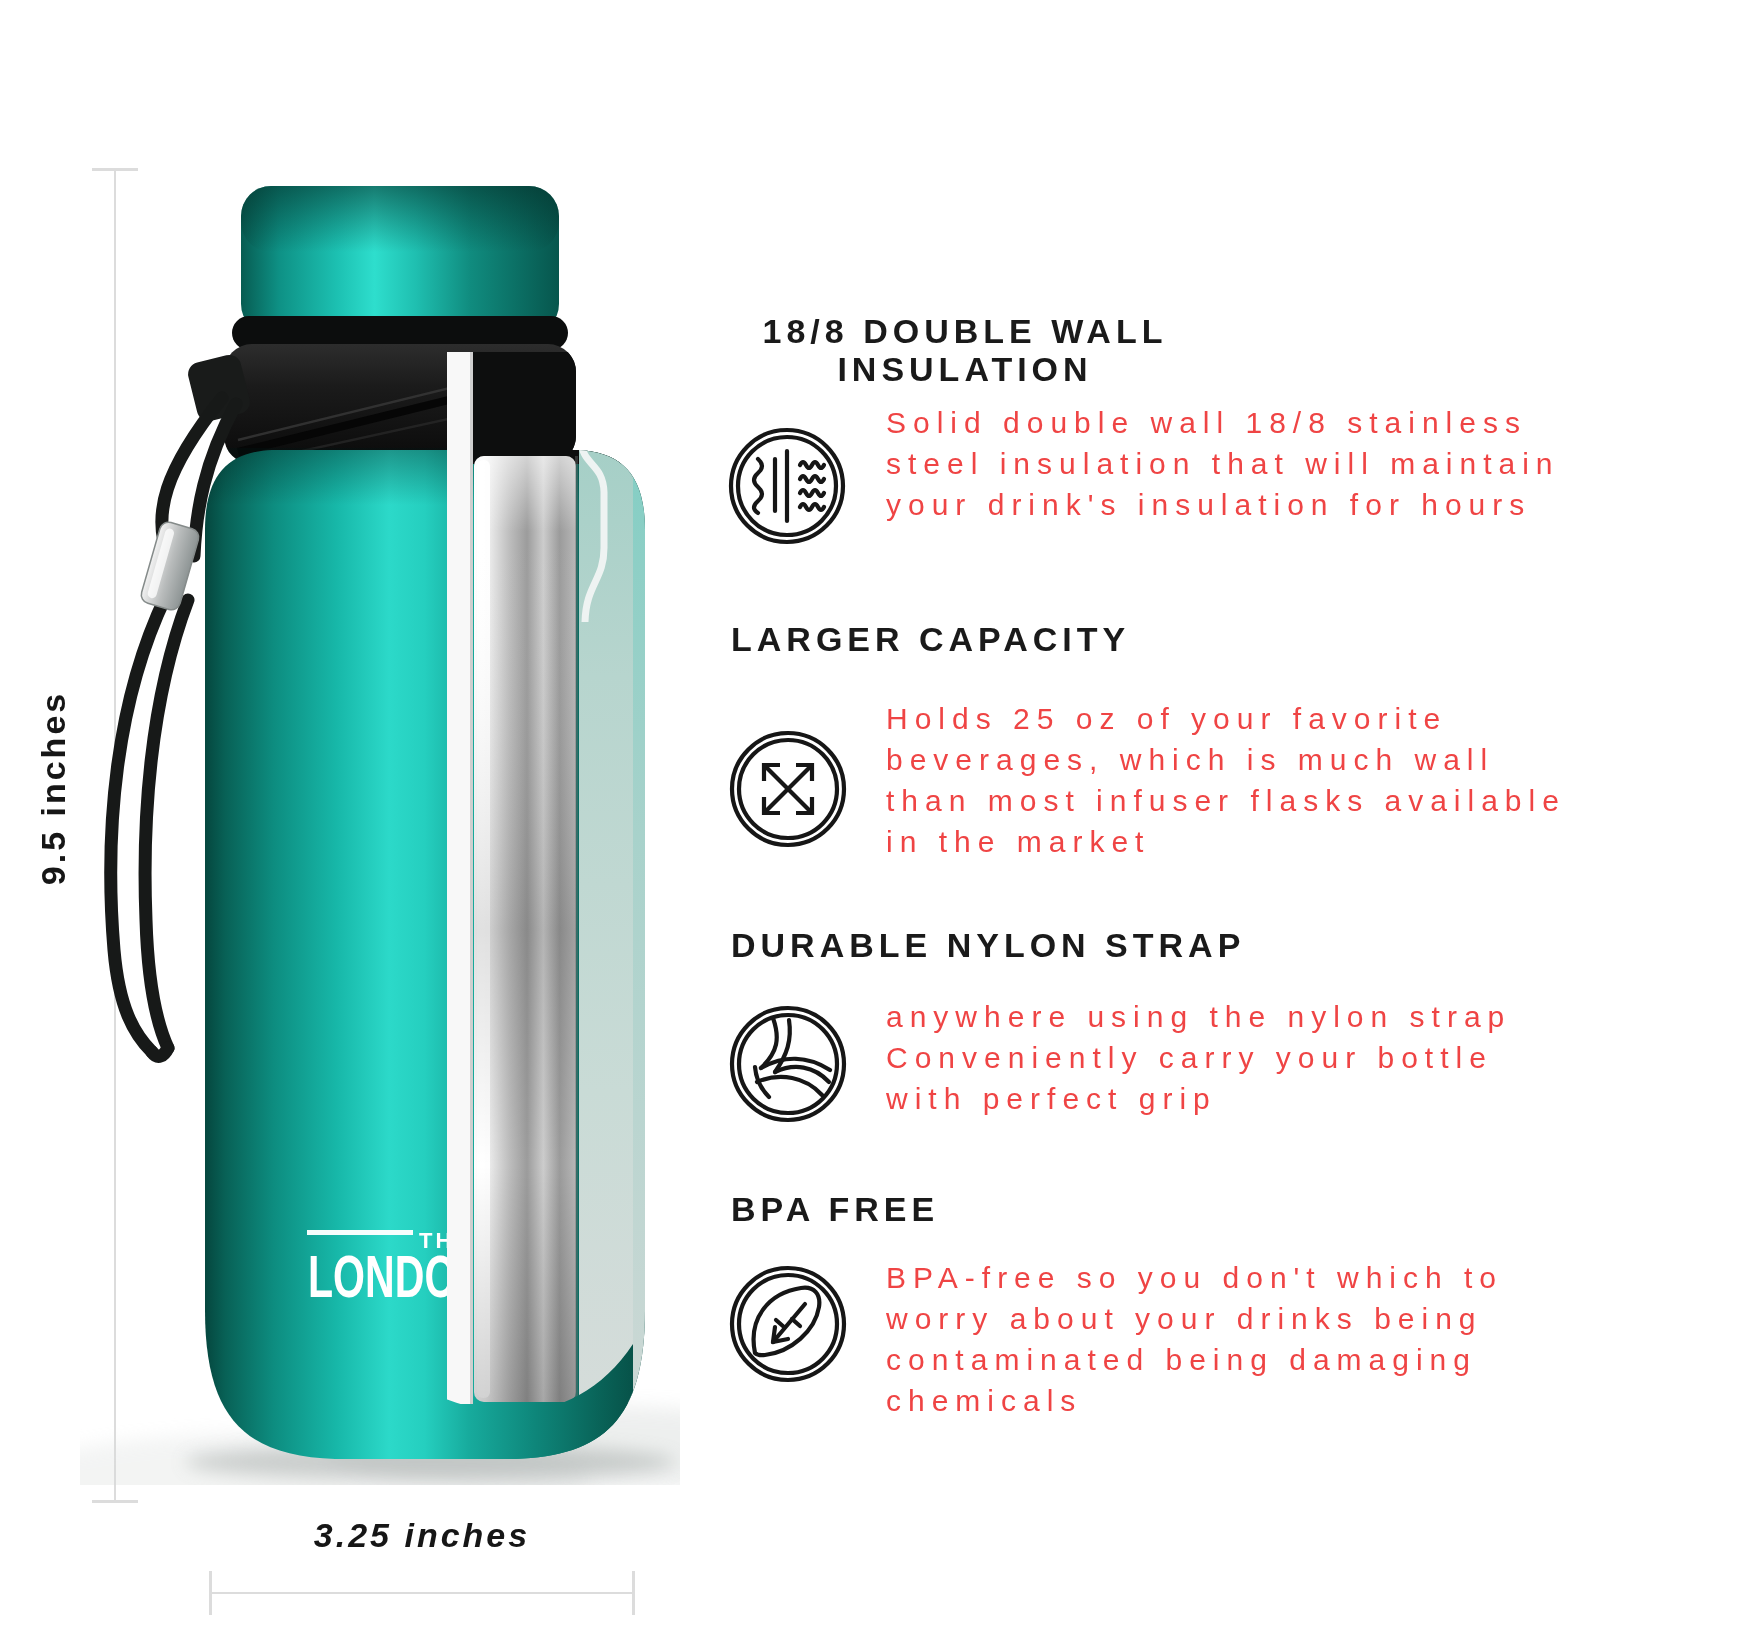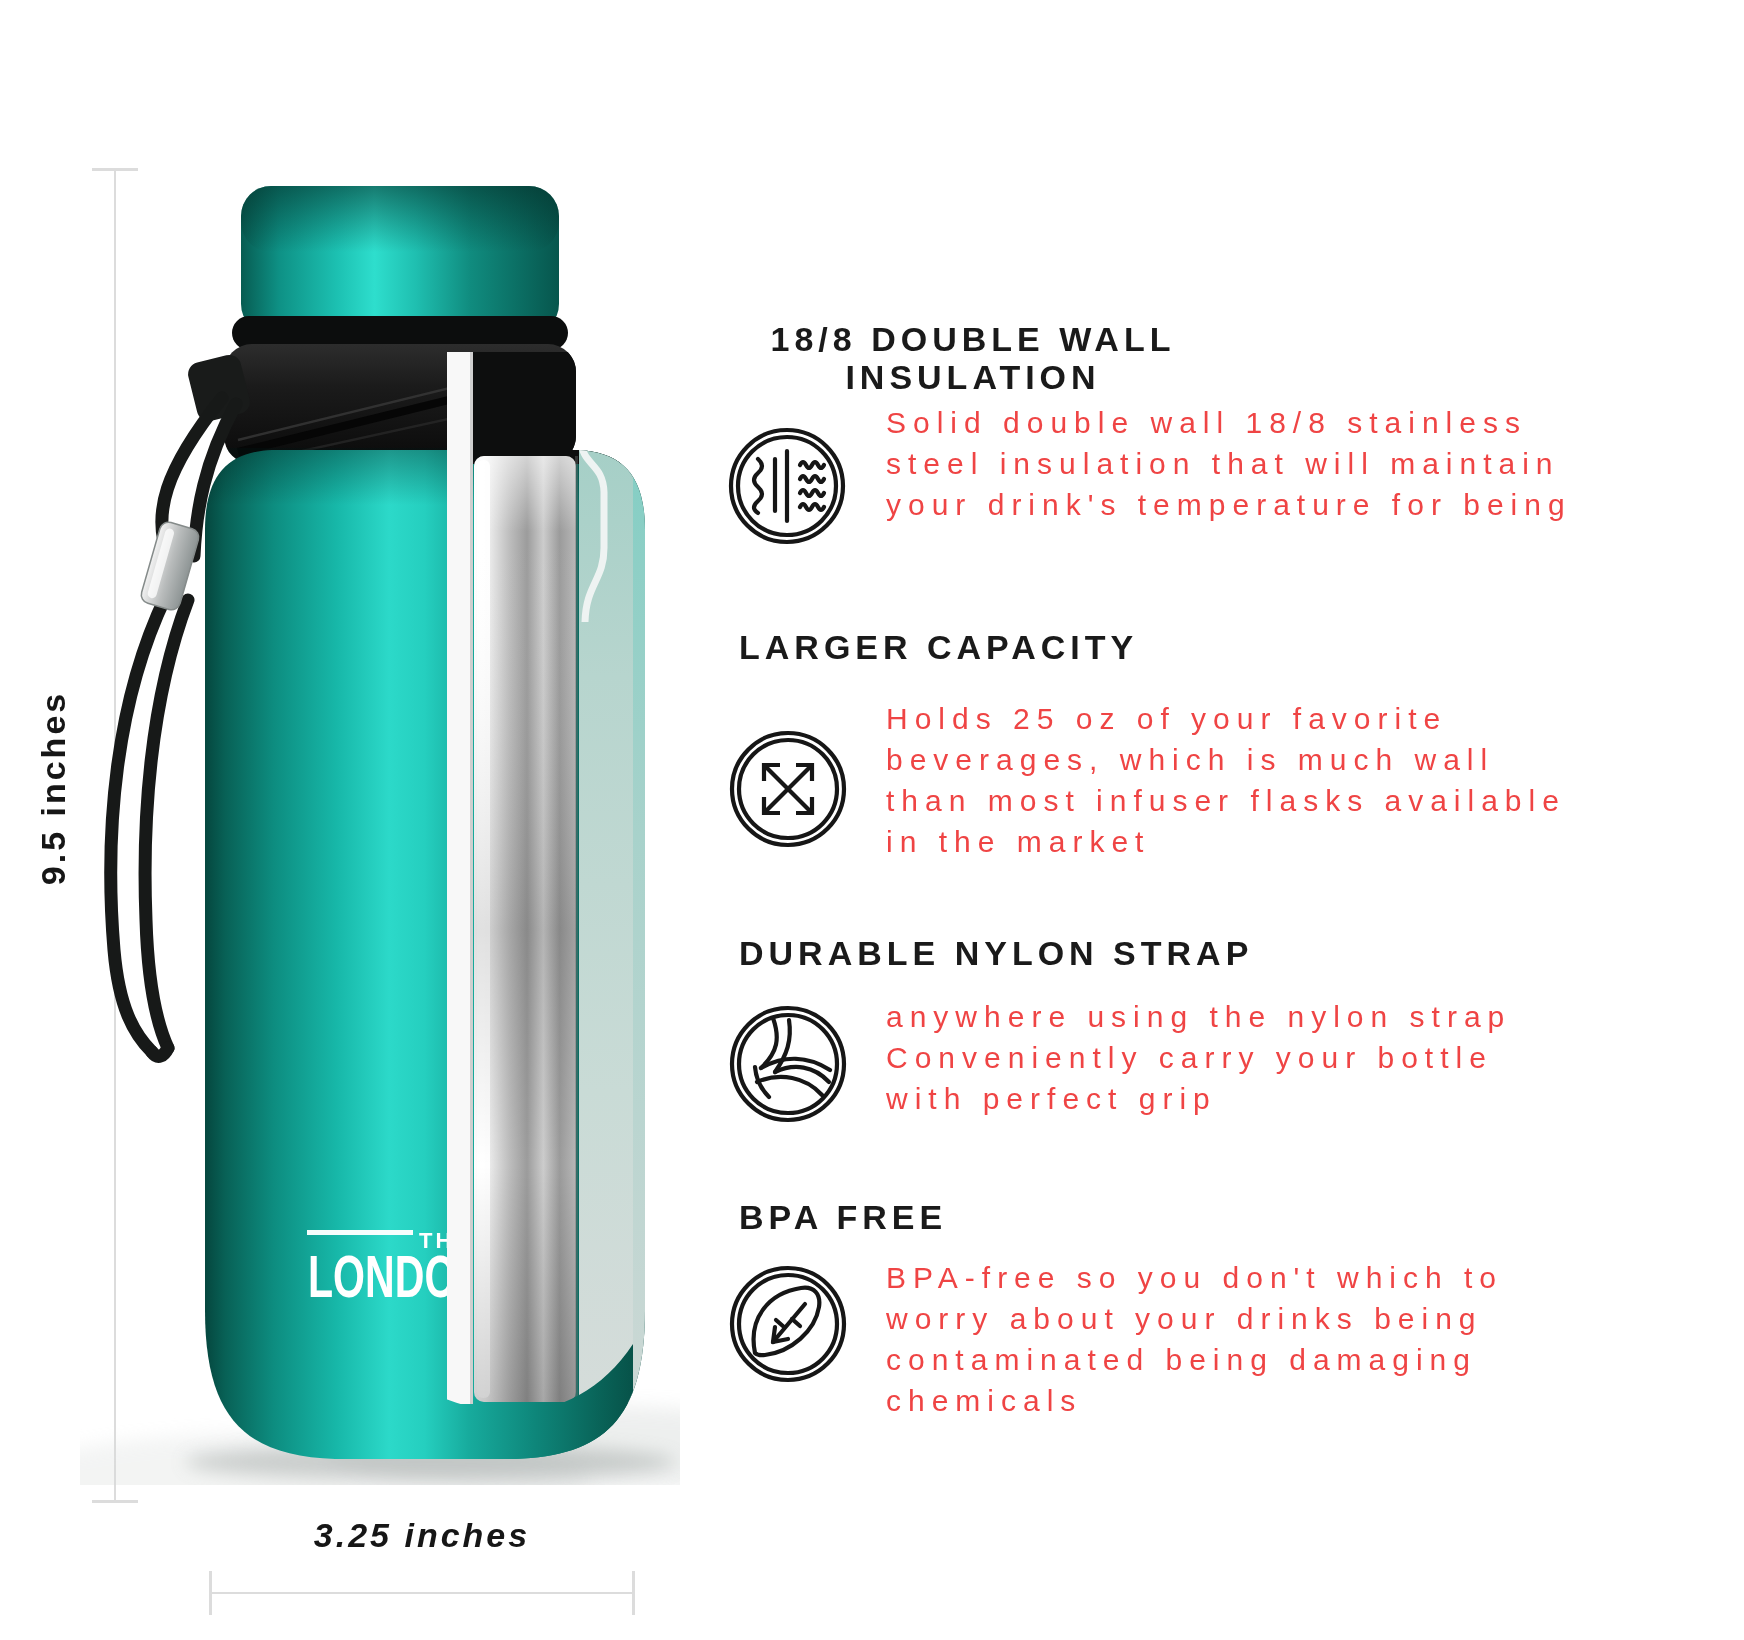--- a/index.html
+++ b/index.html
@@ -3,21 +3,21 @@
 <meta charset="utf-8">
 <style>
   html,body{margin:0;padding:0;overflow:hidden;}
   body{
     width:1744px;height:1640px;position:relative;background:#ffffff;
     font-family:"Liberation Sans", sans-serif;color:#1a1a1a;
   }
   
   .feature-title{
     position:absolute;font-weight:bold;font-size:34px;letter-spacing:5px;
-    color:#1a1a1a;line-height:38px;margin:8px;
+    color:#1a1a1a;line-height:38px;margin:0;
   }
   .feature-title .tl{display:block;white-space:nowrap;}
   .feature-title.centered{text-align:center;}
   .feature-body{
     position:absolute;font-size:30px;letter-spacing:7px;color:#ef4444;
     line-height:41px;font-weight:400;
   }
   .feature-body div{white-space:nowrap;}
   .feature-icon{position:absolute;width:120px;height:120px;}
   .ic{stroke:#161616;stroke-width:4.2;fill:none;stroke-linecap:round;}
@@ -203,21 +203,21 @@
       <line x1="60" y1="25" x2="60" y2="95"></line>
       <path d="M73,39 q3,-6 6,0 q3,6 6,0 q3,-6 6,0 q3,6 6,0"></path>
       <path d="M73,53 q3,-6 6,0 q3,6 6,0 q3,-6 6,0 q3,6 6,0"></path>
       <path d="M73,67 q3,-6 6,0 q3,6 6,0 q3,-6 6,0 q3,6 6,0"></path>
       <path d="M73,81 q3,-6 6,0 q3,6 6,0 q3,-6 6,0 q3,6 6,0"></path>
     </g>
   </svg>
   <div class="feature-body" style="left:886px;top:402px">
     <div>Solid double wall 18/8 stainless</div>
     <div>steel insulation that will maintain</div>
-    <div>your drink's temperature for being</div>
+    <div>your drink's insulation for hours</div>
   </div>
 
   <h2 class="feature-title" style="left:731px;top:620px">
     <span class="tl">LARGER CAPACITY</span>
   </h2>
   <svg class="feature-icon" style="left:728px;top:729px" viewBox="0 0 120 120">
     <g class="ic-sq">
       <circle cx="60" cy="60" r="56"></circle>
         <circle cx="60" cy="60" r="49"></circle>
       <line x1="36" y1="36" x2="84" y2="84"></line>

